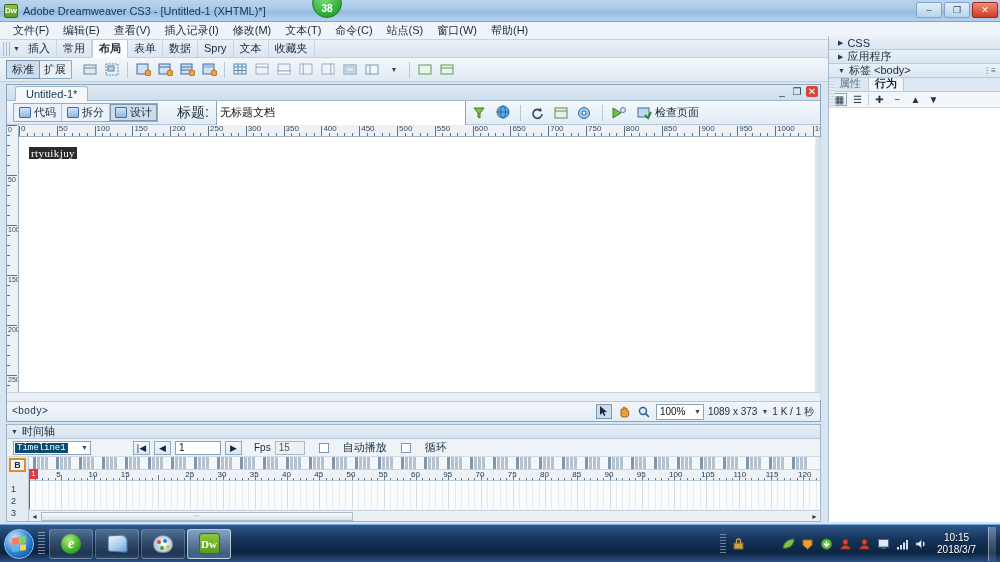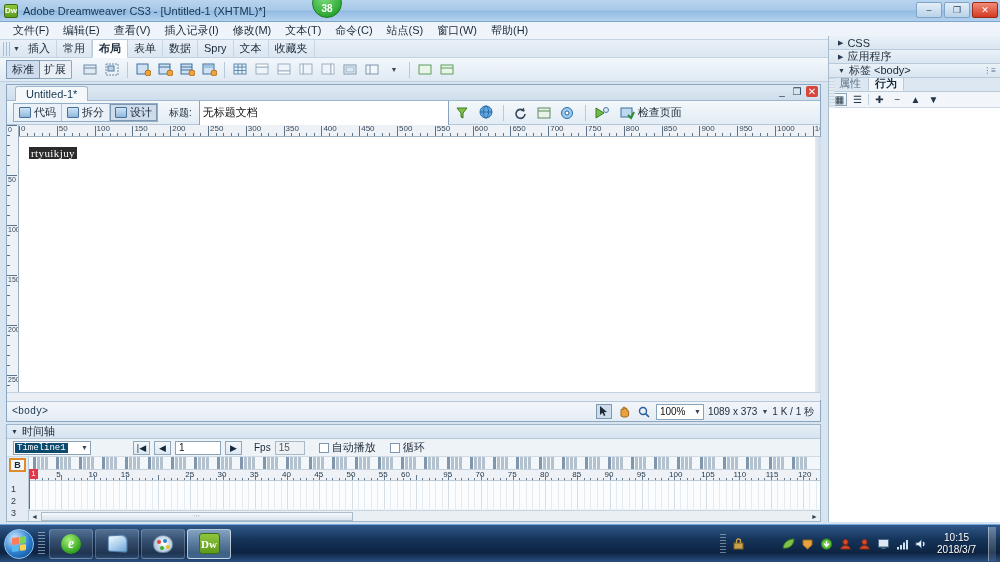--- a/index.html
+++ b/index.html
@@ -141,21 +141,21 @@
   .view-seg { display: flex; border: 1px solid #93adc5; }
   .view-btn {
     display: flex; align-items: center; gap: 3px;
     padding: 1px 5px; font-size: 11px; line-height: 15px; color: #1c2a38;
     background: #eaf1f8; border-right: 1px solid #b4c7d8;
   }
   .view-btn:last-child { border-right: none; }
   .view-btn.on { background: #cddbea; box-shadow: inset 0 0 0 1px #7d98b2; }
   .mini-ico { width: 12px; height: 11px; border: 1px solid #4a6f96;
     background: linear-gradient(180deg,#cfe4f6,#90b8dc); border-radius: 1px; }
-  .title-label { font-size: 10px; color: #1c2a38; margin: 0 4px 0 8px; }
+  .title-label { font-size: 14px; color: #1c2a38; margin: 0 4px 0 16px; }
   .title-input {
     width: 250px; height: 31px; border: 1px solid #8ba3b9; background: #fff;
     font-size: 11px; font-family: "Liberation Sans", sans-serif;
     padding: 0 3px; color: #111;
   }
   .rt-btn { width: 21px; height: 19px; display:flex; align-items:center; justify-content:center; }
   .check-btn { display: flex; align-items: center; gap: 3px; padding: 1px 4px;
     font-size: 11px; color: #1c2a38; }
 
   
@@ -248,21 +248,21 @@
   }
   .frame-input {
     width: 46px; height: 14px; border: 1px solid #8ba3b9; background: #fff;
     font-size: 10px; padding-left: 3px; color: #111; line-height: 12px;
   }
   .fps-label { font-size: 10px; color: #1c2a38; margin-left: 8px; }
   .fps-input {
     width: 30px; height: 14px; border: 1px solid #a8b9c8; background: #eef1f4;
     font-size: 10px; padding-left: 3px; color: #555; line-height: 12px;
   }
-  .cb-wrap { display: flex; align-items: center; gap: 3px; margin-left: 10px;
+  .cb-wrap { display: flex; align-items: center; gap: 14px; margin-left: 10px;
     font-size: 11px; color: #1c2a38; }
   .cb { width: 10px; height: 10px; border: 1px solid #7f97ad; background: #fff; }
 
   .tl-grid { position: absolute; left: 0; right: 0; top: 32px; bottom: 0; }
   .tl-bcol {
     position: absolute; left: 0; top: 0; width: 22px; bottom: 0;
     background: #e4ebf2; border-right: 1px solid #b7c9d9;
   }
   .b-cell {
     position: absolute; left: 2px; top: 1px; width: 17px; height: 14px;
@@ -1035,21 +1035,21 @@
           <div class="n" style="left: 59.5px;">10</div>
           <div class="n" style="left: 91.75px;">15</div>
           <div class="n" style="left: 124px; margin-top: 39px;">20</div>
           <div class="n" style="left: 156.25px;">25</div>
           <div class="n" style="left: 188.5px;">30</div>
           <div class="n" style="left: 220.75px;">35</div>
           <div class="n" style="left: 253px;">40</div>
           <div class="n" style="left: 285.25px;">45</div>
           <div class="n" style="left: 317.5px;">50</div>
           <div class="n" style="left: 349.75px;">55</div>
-          <div class="n" style="left: 372px;">60</div>
+          <div class="n" style="left: 382px;">60</div>
           <div class="n" style="left: 414.25px;">95</div>
           <div class="n" style="left: 446.5px;">70</div>
           <div class="n" style="left: 478.75px;">75</div>
           <div class="n" style="left: 511px;">80</div>
           <div class="n" style="left: 543.25px;">85</div>
           <div class="n" style="left: 575.5px;">90</div>
           <div class="n" style="left: 607.75px;">95</div>
           <div class="n" style="left: 640px;">100</div>
           <div class="n" style="left: 672.25px;">105</div>
           <div class="n" style="left: 704.5px;">110</div>

